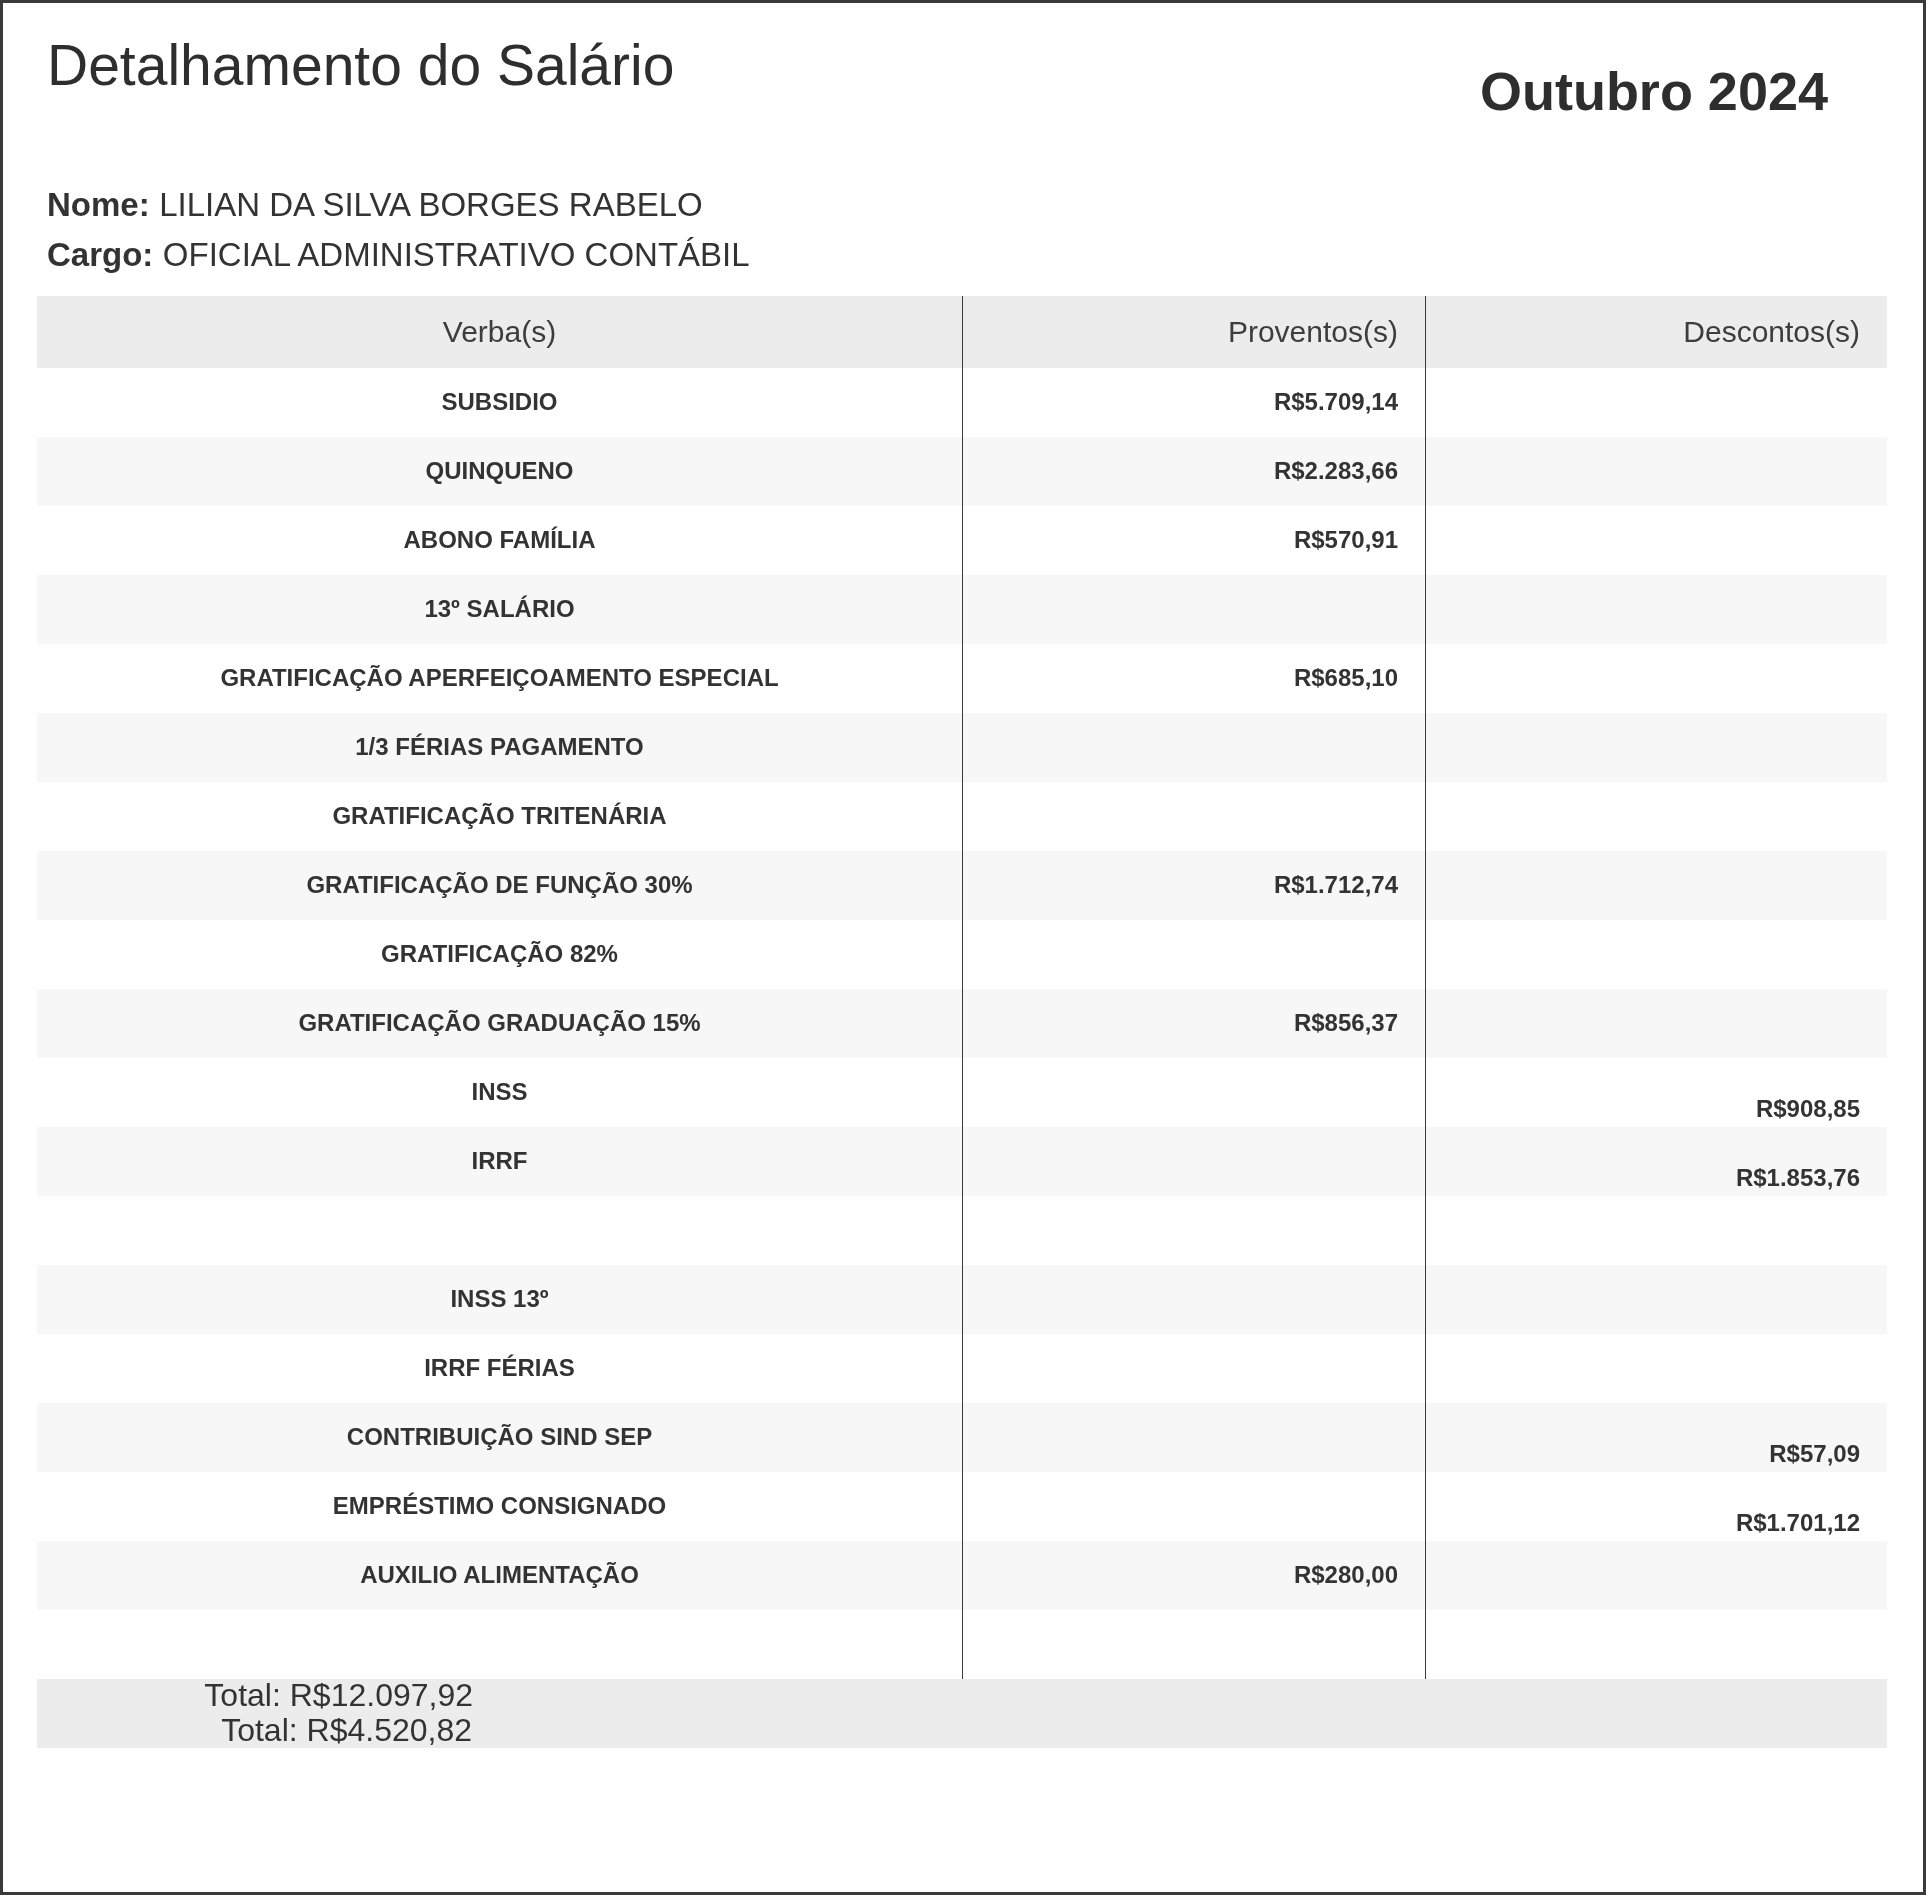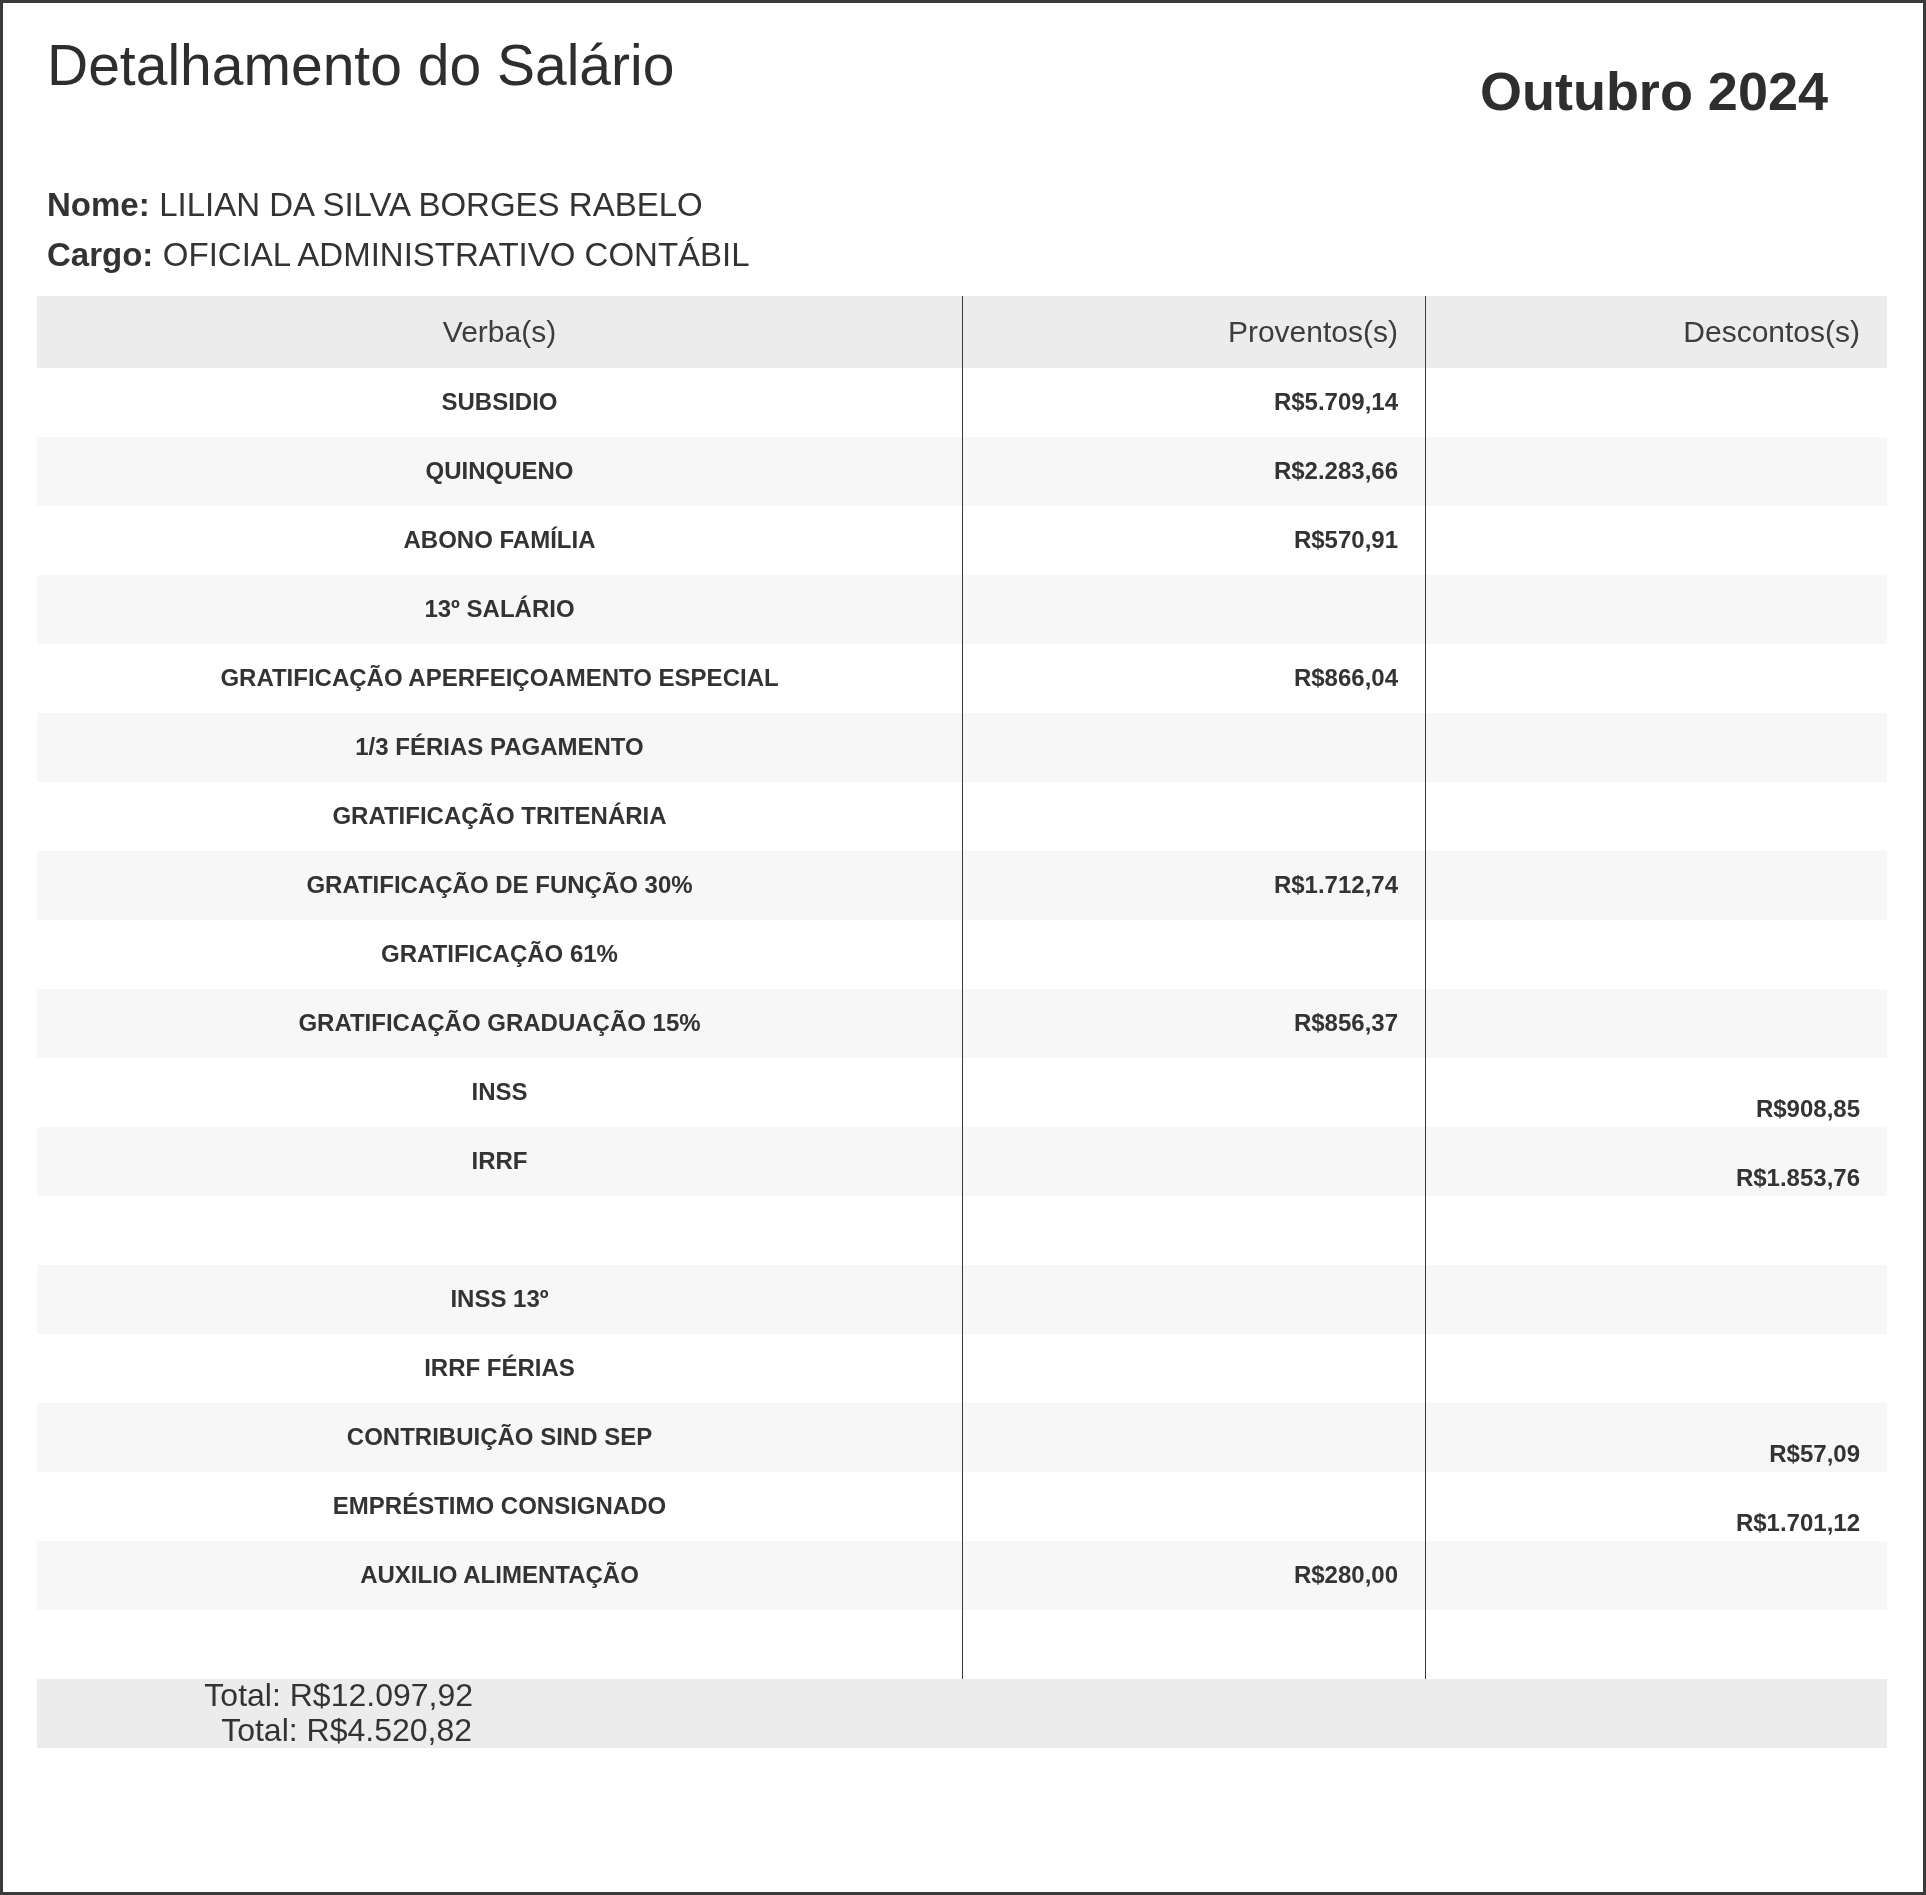--- a/index.html
+++ b/index.html
@@ -118,40 +118,40 @@
         <div class="td prov">R$570,91</div>
         <div class="td desc"></div>
       </div>
       <div class="tr">
         <div class="td verba">13º SALÁRIO</div>
         <div class="td prov"></div>
         <div class="td desc"></div>
       </div>
       <div class="tr">
         <div class="td verba">GRATIFICAÇÃO APERFEIÇOAMENTO ESPECIAL</div>
-        <div class="td prov">R$866,04</div>
+        <div class="td prov">R$685,10</div>
         <div class="td desc"></div>
       </div>
       <div class="tr">
         <div class="td verba">1/3 FÉRIAS PAGAMENTO</div>
         <div class="td prov"></div>
         <div class="td desc"></div>
       </div>
       <div class="tr">
         <div class="td verba">GRATIFICAÇÃO TRITENÁRIA</div>
         <div class="td prov"></div>
         <div class="td desc"></div>
       </div>
       <div class="tr">
         <div class="td verba">GRATIFICAÇÃO DE FUNÇÃO 30%</div>
         <div class="td prov">R$1.712,74</div>
         <div class="td desc"></div>
       </div>
       <div class="tr">
-        <div class="td verba">GRATIFICAÇÃO 61%</div>
+        <div class="td verba">GRATIFICAÇÃO 82%</div>
         <div class="td prov"></div>
         <div class="td desc"></div>
       </div>
       <div class="tr">
         <div class="td verba">GRATIFICAÇÃO GRADUAÇÃO 15%</div>
         <div class="td prov">R$856,37</div>
         <div class="td desc"></div>
       </div>
       <div class="tr">
         <div class="td verba">INSS</div>

